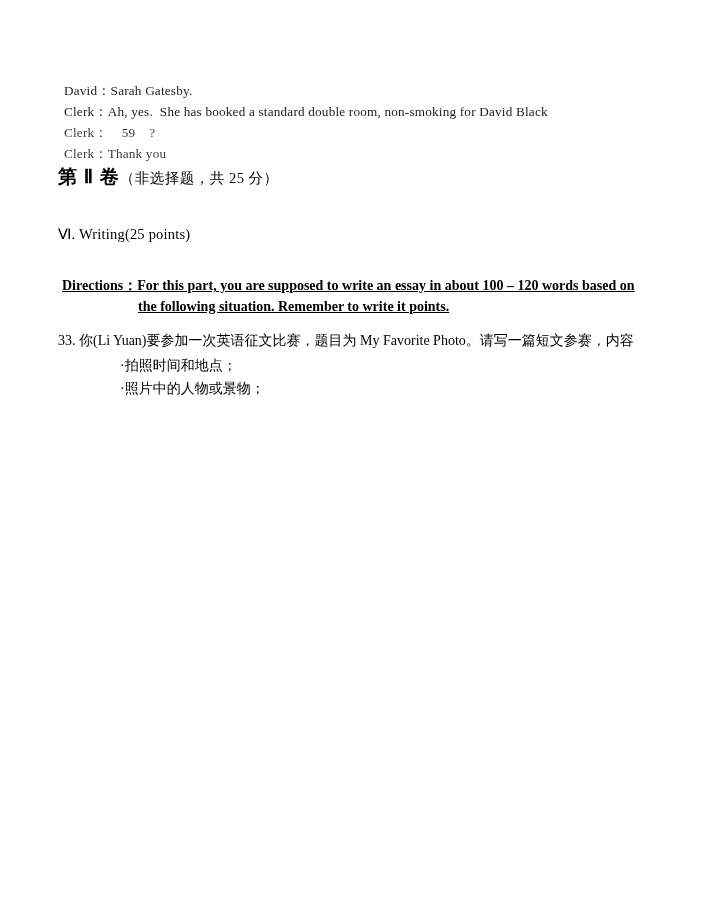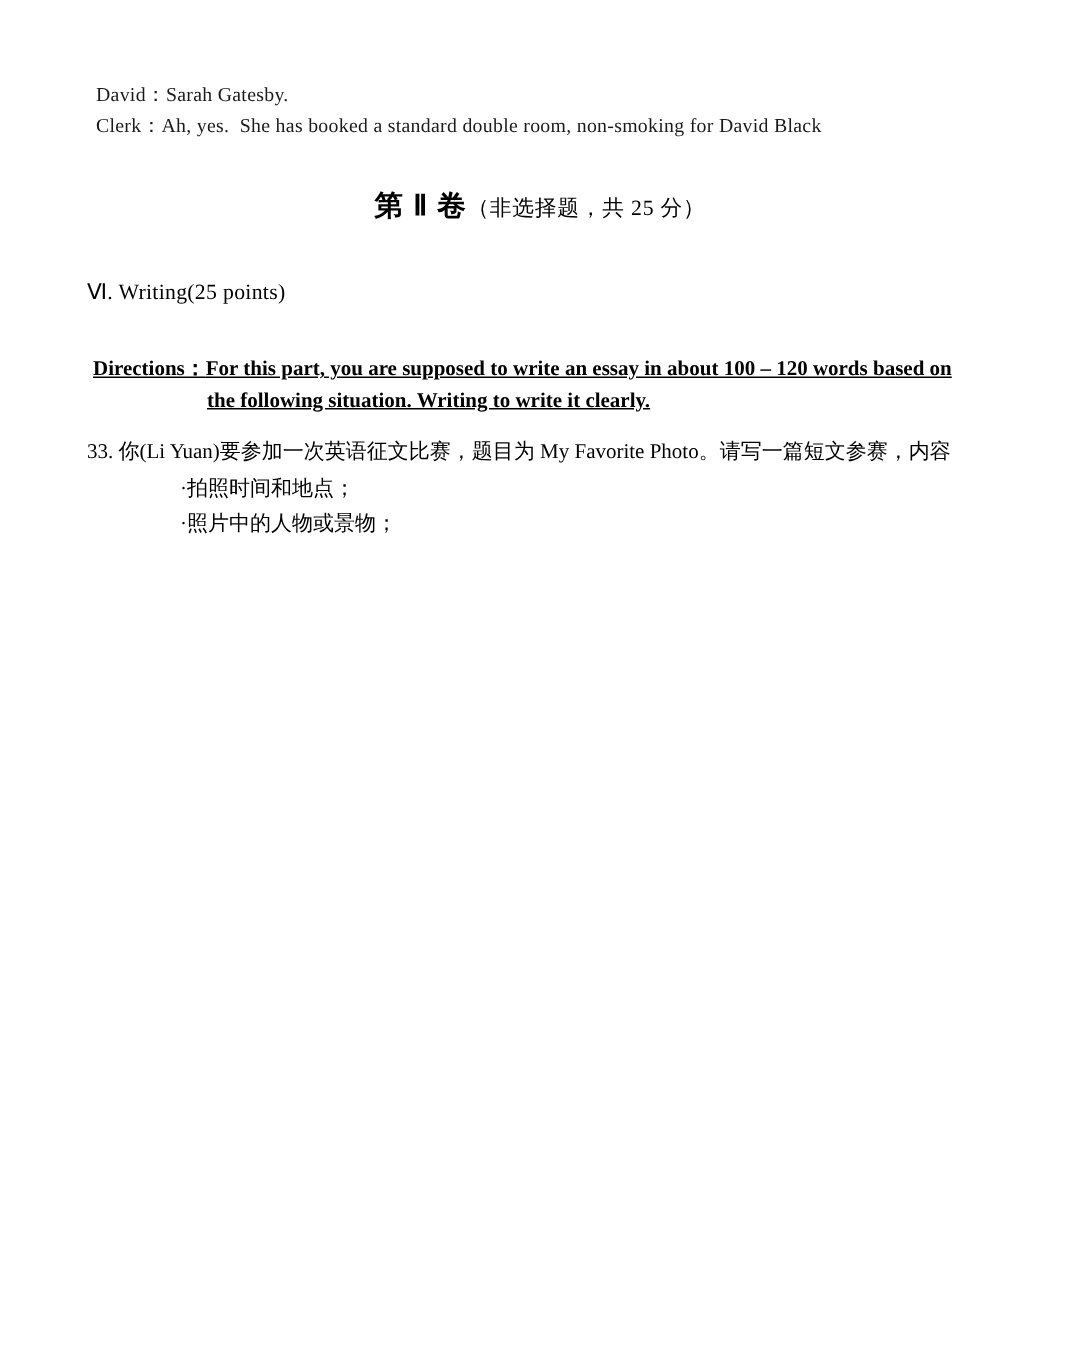--- a/index.html
+++ b/index.html
@@ -13,43 +13,42 @@
     font-family: "Liberation Serif", serif;
     color: #000000;
     position: relative;
     overflow: hidden;
   }
   .page {
     position: relative;
     width: 720px;
     height: 811px;
     box-sizing: border-box;
-    padding: 52px 58px 0 58px;
+    padding: 80px 58px 0 58px;
   }
 
   
   .dialogue {
     font-family: "Liberation Serif", serif;
     font-size: 13.2px;
     line-height: 21px;
     color: #1a1a1a;
     margin-left: 6px;
   }
   .dialogue .line {
     white-space: pre;
     letter-spacing: 0.2px;
   }
   .dialogue .faint {
     color: #3a3a3a;
   }
 
   
   .section-title {
-    text-align: center;
-    margin-top: 30px;
+    text-align: left;
     margin-bottom: 6px;
     white-space: nowrap;
   }
   .section-title .big {
     font-family: "Liberation Serif", serif;
     font-weight: bold;
     font-size: 19px;
     letter-spacing: 1px;
   }
   .section-title .sub {
@@ -117,31 +116,33 @@
   }
 </style>
 </head>
 <body>
 
 <div class="page">
 
   <div class="dialogue">
     <div class="line">David：Sarah Gatesby.</div>
     <div class="line">Clerk：Ah, yes.  She has booked a standard double room, non-smoking for David Black</div>
+    <div class="line faint">Clerk：    59    ?</div>
+    <div class="line faint">Clerk：Thank you</div>
   </div>
 
   <div class="section-title">
     <span class="big">第 Ⅱ 卷</span><span class="sub">（非选择题，共 25 分）</span>
   </div>
 
   <div class="part-heading">Ⅵ. Writing(25 points)</div>
 
   <div class="directions">
     <span class="d-line1"><span>Directions：</span><span>For this part, you are supposed to write an essay in about 100 – 120 words based on</span></span>
-    <span class="d-line2">the following situation.  Writing to write it clearly.</span>
+    <span class="d-line2">the following situation.  Remember to write it points.</span>
   </div>
 
   <div class="question">
     <span class="q-line">33. 你(Li Yuan)要参加一次英语征文比赛，题目为 My Favorite Photo。请写一篇短文参赛，内容</span>
     <div class="bullets">
       <span class="bullet">·拍照时间和地点；</span>
       <span class="bullet">·照片中的人物或景物；</span>
     </div>
   </div>
 

